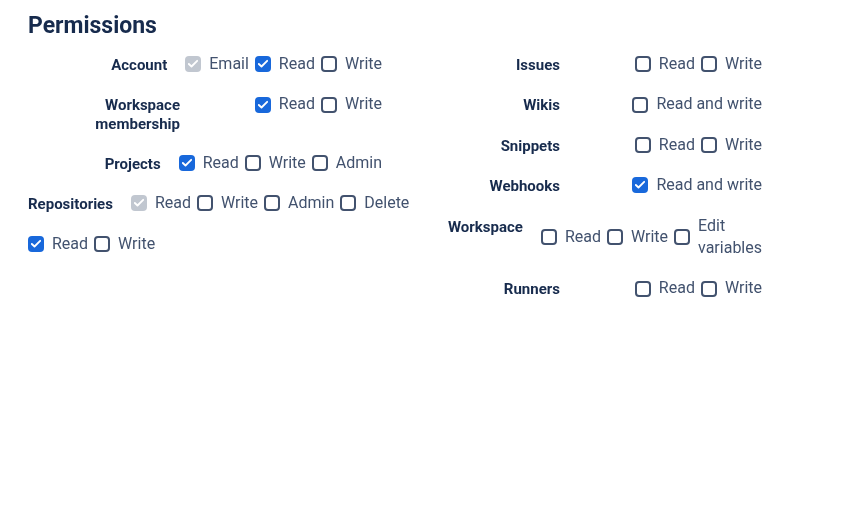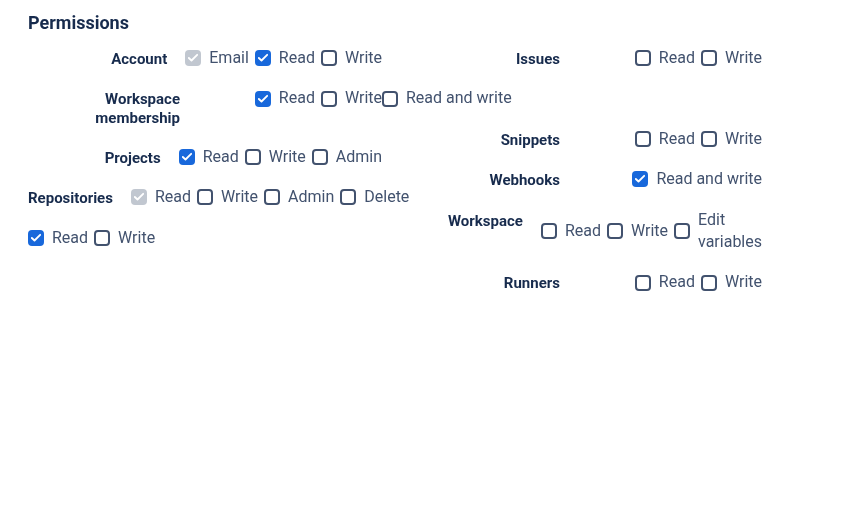--- a/index.html
+++ b/index.html
@@ -9,21 +9,21 @@
     font-family: -apple-system, BlinkMacSystemFont, "Segoe UI", Roboto, "Helvetica Neue", Arial, sans-serif;
     font-size: 16px;
     color: #42526E;
     background: #fff;
     width: 851px;
   }
   .container {
     padding: 12px 0 0 28px;
   }
   h2.section-title {
-    font-size: 18px;
+    font-size: 23px;
     font-weight: 700;
     color: #172B4D;
     margin: 0 0 14px 0;
   }
   .columns {
     display: flex;
   }
   .col {
     display: flex;
     flex-direction: column;
@@ -209,20 +209,21 @@
               <span class="checkbox unchecked"></span>
               <span class="option-label">Read</span>
             </div>
             <div class="option">
               <span class="checkbox unchecked"></span>
               <span class="option-label">Write</span>
             </div>
           </div>
         </div>
         <div class="group">
+          <div class="group-label">Wikis</div>
           <div class="options">
             <div class="option">
               <span class="checkbox unchecked"></span>
               <span class="option-label">Read and write</span>
             </div>
           </div>
         </div>
         <div class="group">
           <div class="group-label">Snippets</div>
           <div class="options">

